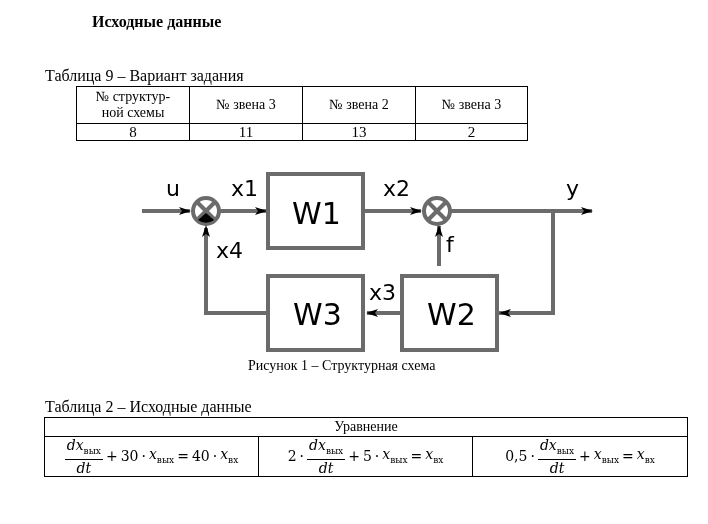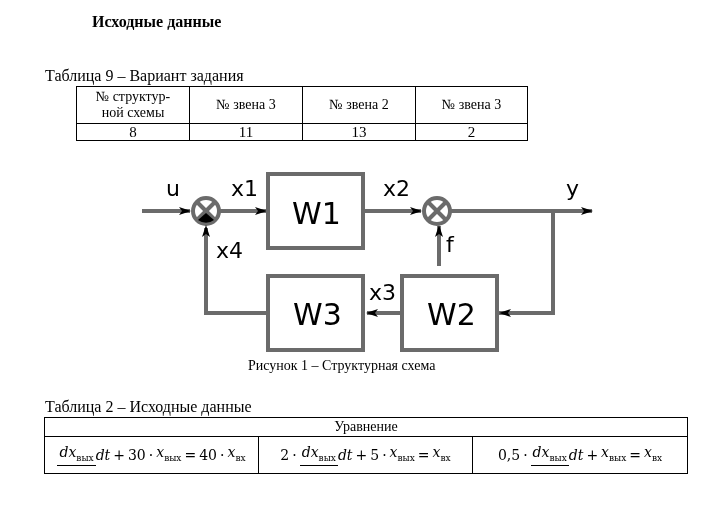--- a/index.html
+++ b/index.html
@@ -19,21 +19,21 @@
   #table2 { left: 44px; top: 417px; width: 643px; }
   #table2 tr.h td { height: 18px; }
   #table2 tr.eq td { height: 36px; }
   .fig-caption { position: absolute; left: 248px; top: 358px; font-size: 14px; }
   svg.diagram { position: absolute; left: 0; top: 160px; }
   .blk { fill: #fff; stroke: #6b6b6b; stroke-width: 4; }
   .ln { stroke: #6b6b6b; stroke-width: 4; fill: none; }
   .lbl { font-family: "DejaVu Sans", sans-serif; font-size: 22px; fill: #000; }
   .blklbl { font-family: "DejaVu Sans", sans-serif; font-size: 30px; fill: #000; }
   .math { font-family: "DejaVu Serif", serif; font-style: italic; font-size: 14px; display: inline-flex; align-items: center; gap: 3px; white-space: nowrap; }
-  .frac { display: inline-flex; flex-direction: row; align-items: center; vertical-align: middle; }
+  .frac { display: inline-flex; flex-direction: column; align-items: center; vertical-align: middle; }
   .frac .num { border-bottom: 1px solid #000; padding: 0 2px; line-height: 16px; }
   .frac .den { line-height: 16px; }
   sub { font-size: 9px; font-style: normal; }
   .up { font-style: normal; }
 </style>
 </head>
 <body>
 
 <div class="heading">Исходные данные</div>
 

